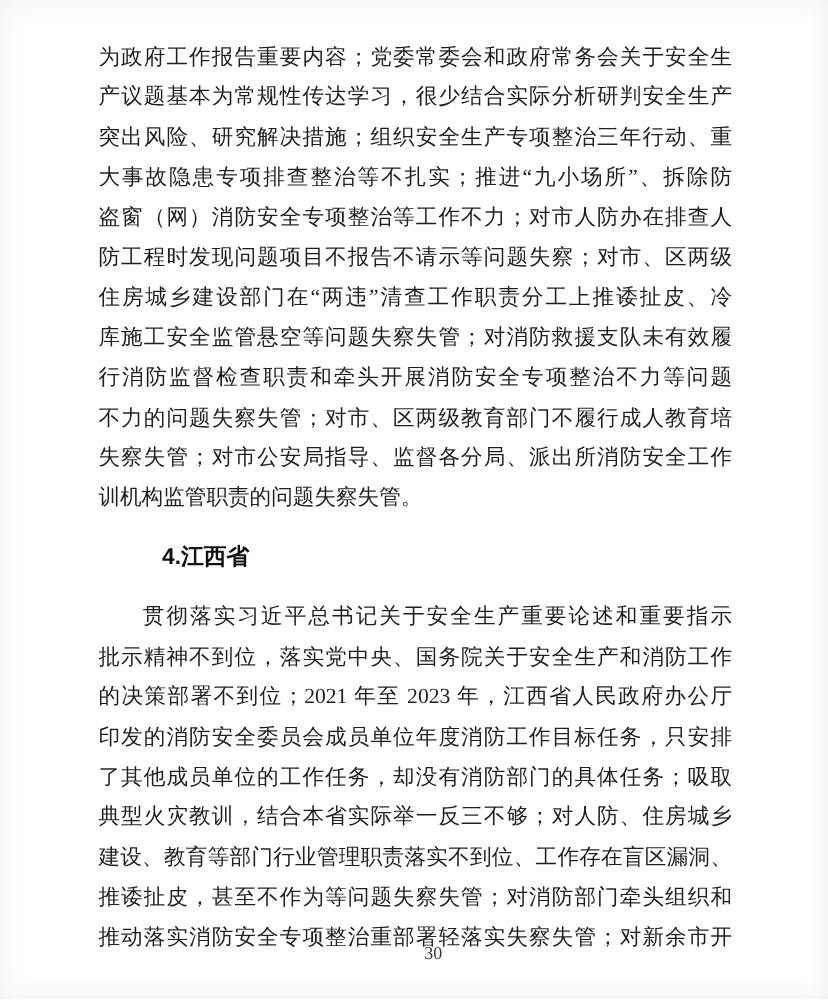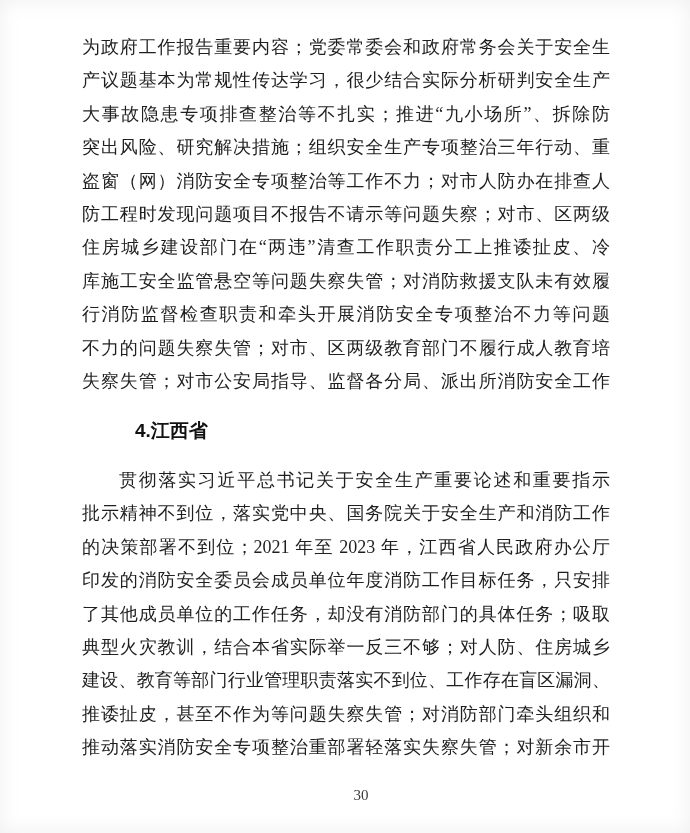--- a/index.html
+++ b/index.html
@@ -64,29 +64,30 @@
     margin-left: 32px;
   }
 </style>
 </head>
 <body>
 
 <div class="page">
   <div class="body-text">
     <p class="line">为政府工作报告重要内容；党委常委会和政府常务会关于安全生</p>
     <p class="line">产议题基本为常规性传达学习，很少结合实际分析研判安全生产</p>
+    <p class="line">突出风险、研究解决措施；组织安全生产专项整治三年行动、重</p>
     <p class="line">大事故隐患专项排查整治等不扎实；推进“九小场所”、拆除防</p>
-    <p class="line">突出风险、研究解决措施；组织安全生产专项整治三年行动、重</p>
     <p class="line">盗窗（网）消防安全专项整治等工作不力；对市人防办在排查人</p>
     <p class="line">防工程时发现问题项目不报告不请示等问题失察；对市、区两级</p>
     <p class="line">住房城乡建设部门在“两违”清查工作职责分工上推诿扯皮、冷</p>
     <p class="line">库施工安全监管悬空等问题失察失管；对消防救援支队未有效履</p>
     <p class="line">行消防监督检查职责和牵头开展消防安全专项整治不力等问题</p>
     <p class="line">不力的问题失察失管；对市、区两级教育部门不履行成人教育培</p>
     <p class="line">失察失管；对市公安局指导、监督各分局、派出所消防安全工作</p>
+    <p class="line last">训机构监管职责的问题失察失管。</p>
 
     <h3 class="heading">4.江西省</h3>
 
     <p class="line indent">贯彻落实习近平总书记关于安全生产重要论述和重要指示</p>
     <p class="line">批示精神不到位，落实党中央、国务院关于安全生产和消防工作</p>
     <p class="line">的决策部署不到位；2021 年至 2023 年，江西省人民政府办公厅</p>
     <p class="line">印发的消防安全委员会成员单位年度消防工作目标任务，只安排</p>
     <p class="line">了其他成员单位的工作任务，却没有消防部门的具体任务；吸取</p>
     <p class="line">典型火灾教训，结合本省实际举一反三不够；对人防、住房城乡</p>
     <p class="line">建设、教育等部门行业管理职责落实不到位、工作存在盲区漏洞、</p>

